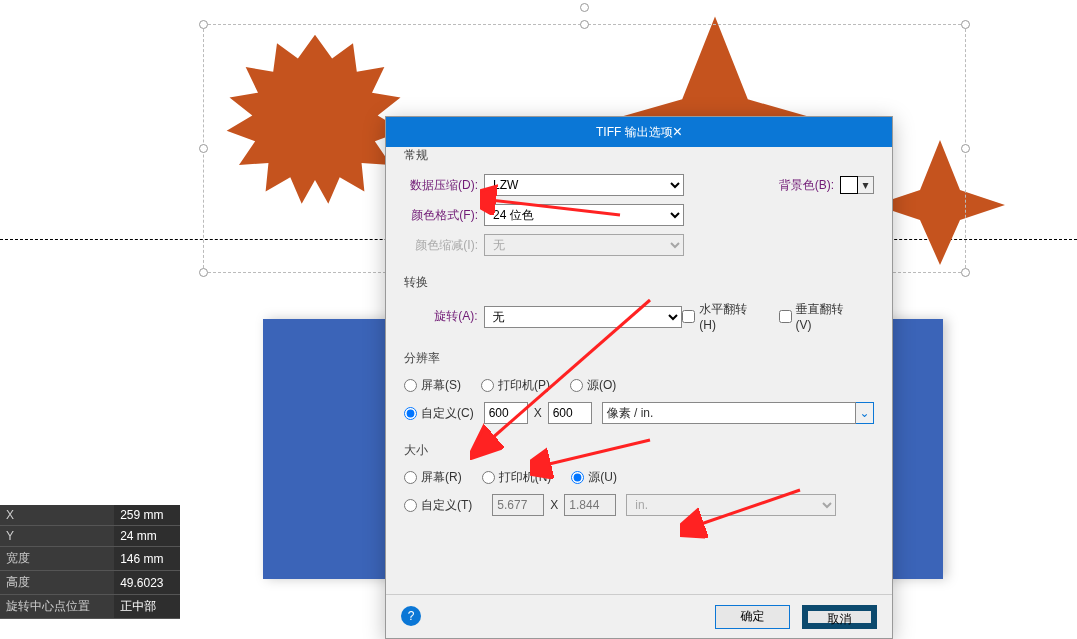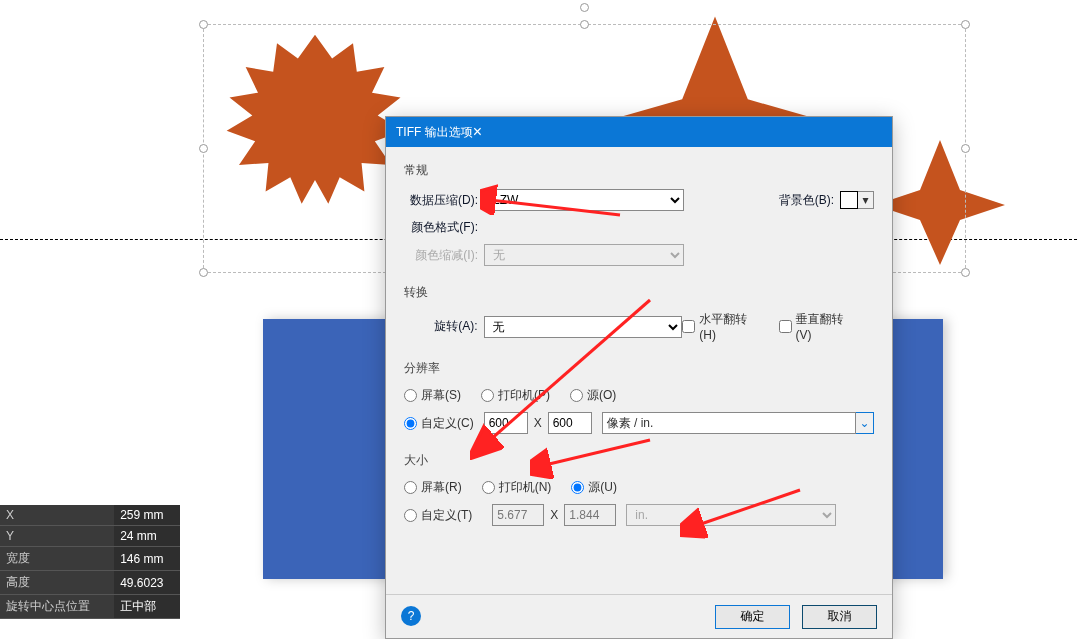--- a/index.html
+++ b/index.html
@@ -14,40 +14,40 @@
 .dash{position:absolute;left:0;right:0;top:239px;border-top:1px dashed #000}
 .blue{position:absolute;left:263px;top:319px;width:680px;height:260px;background:#3b64b8;filter:drop-shadow(4px 0 6px rgba(0,0,0,.2))}
 .burst{position:absolute;left:220px;top:30px;fill:#c5531e}
 .star{position:absolute;left:575px;top:10px;fill:#c5531e}
 .star2{position:absolute;left:870px;top:130px;fill:#c5531e}
 .panel{position:absolute;left:0;bottom:20px;width:180px;background:#3a3a3a;color:#ccc;font-size:11px}
 .panel table{width:100%;border-collapse:collapse}
 .panel td{padding:3px 6px;border-bottom:1px solid #555}
 .panel td:last-child{background:#2e2e2e;color:#fff}
 .dialog{position:absolute;left:385px;top:116px;width:508px;height:523px;background:#f0f0f0;border:1px solid #999;box-shadow:0 4px 20px rgba(0,0,0,.25)}
-.titlebar{background:#0b77d6;color:#fff;height:30px;display:flex;align-items:center;padding:0 10px;justify-content:flex-start}
+.titlebar{background:#0b77d6;color:#fff;height:30px;display:flex;align-items:center;padding:0 10px;justify-content:center}
 .closebtn{font-size:16px;cursor:pointer}
-.body{padding:15px 18px;color:#333}
+.body{padding:0 18px;color:#333}
 .section{margin-bottom:18px}
 .section-title{color:#444;margin-bottom:10px}
 .row{display:flex;align-items:center;margin-bottom:8px}
-.lbl{width:80px;text-align:right;color:#0f172a;padding-right:6px}
+.lbl{width:80px;text-align:right;color:#701a75;padding-right:6px}
 .lbl.dis{color:#aaa}
 select,input[type=text]{height:22px;border:1px solid #888;background:#fff;padding:0 4px;font-size:12px}
 select.wide{width:200px}
 select.mid{width:200px}
 select.unit{width:210px}
 .radio{display:flex;align-items:center;margin-right:20px}
 .radio input{margin-right:4px}
 .cb{display:flex;align-items:center;margin-right:15px}
 .cb input{margin-right:4px}
 .swatch{width:18px;height:18px;border:1px solid #000;background:#fff;display:inline-block;vertical-align:middle}
 .swbtn{width:16px;height:18px;border:1px solid #888;border-left:none;text-align:center;line-height:16px;display:inline-block;vertical-align:middle;cursor:pointer}
 .footer{position:absolute;left:0;right:0;bottom:0;height:44px;border-top:1px solid #ccc;display:flex;align-items:center;justify-content:flex-end;padding:4px 15px;gap:12px}
-.btn{width:75px;height:24px;border:1px solid #0c4a6e;background:#e7e7e7;cursor:pointer}
+.btn{width:75px;height:24px;border:6px solid #0c4a6e;background:#e7e7e7;cursor:pointer}
 .btn.primary{border:1px solid #0b77d6}
 .help{width:20px;height:20px;border-radius:50%;background:#0b77d6;color:#fff;text-align:center;line-height:20px;position:absolute;left:15px;bottom:12px;cursor:pointer}
 .arrow{position:absolute;fill:#ff2222;stroke:#ff2222;pointer-events:none}
 .disabled{background:#eee;color:#888}
 .x{margin:0 6px}
 .resrow input[type=text]{width:44px}
 .szrow input[type=text]{width:52px;background:#eee;color:#777}
 .chev{display:inline-block;width:18px;height:22px;border:1px solid #0b77d6;border-left:none;color:#0b77d6;text-align:center;line-height:20px;cursor:pointer}
 .unitbox{flex:1;height:22px;border:1px solid #888;background:#fff;padding:0 4px;line-height:20px}
 </style>
@@ -121,20 +121,21 @@
       <div class="row">
         <span class="lbl">数据压缩(D):</span>
         <select class="wide"><option>LZW</option></select>
         <span style="flex:1"></span>
         <span class="lbl" style="width:auto">背景色(B):</span>
         <span class="swatch"></span>
           <span class="swbtn">▾</span>
       </div>
       <div class="row">
         <span class="lbl">颜色格式(F):</span>
+        <select class="wide"><option>24 位色</option></select>
       </div>
       <div class="row">
         <span class="lbl dis">颜色缩减(I):</span>
         <select class="wide disabled" disabled=""><option>无</option></select>
       </div>
     </div>
 
     <div class="section">
       <div class="section-title">转换</div>
       <div class="row">

